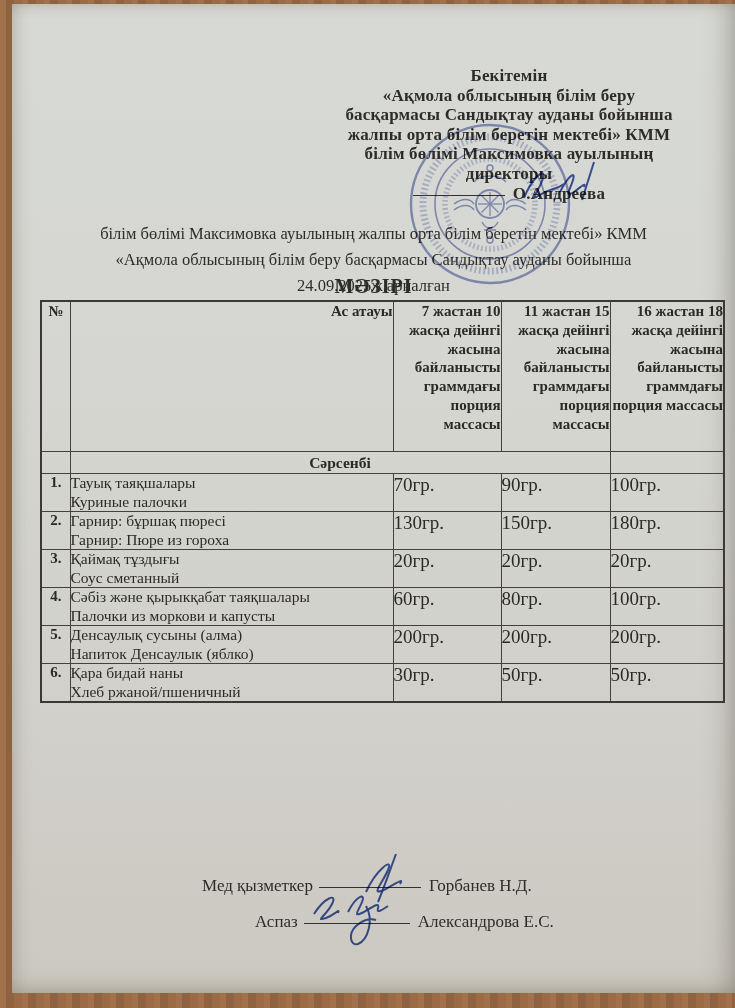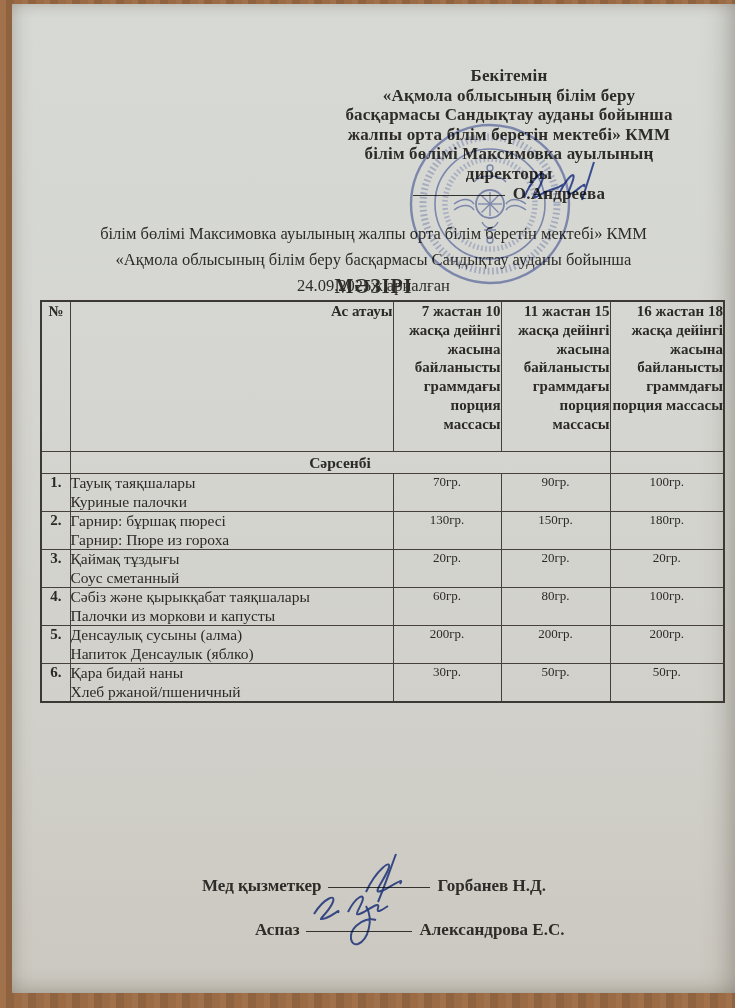--- a/index.html
+++ b/index.html
@@ -47,26 +47,26 @@
   table.menu td,table.menu th{
     border:1.5px solid #45413a;padding:0;vertical-align:top;overflow:hidden;
   }
   table.menu{border:2px solid #3c3832;}
   th.hcell{font-weight:bold;text-align:right;line-height:18.8px;padding:1px 2px;height:149px;}
   th.hnum{text-align:center;}
   .day-row td{height:21px;border-bottom-width:2.5px;}
   .day-cell{font-weight:bold;text-align:center;line-height:21px;font-size:15.5px;margin-left:14px;}
   .row-num{font-weight:bold;text-align:center;padding-top:2px;font-size:15px;}
   .dish-cell{padding:2px 4px 0 6px;line-height:18.5px;font-size:15.5px;height:36px;}
-  .portion-cell{text-align:center;padding-top:2px;font-size:13px;}
+  .portion-cell{text-align:left;padding-top:2px;font-size:19px;}
   .signoff{
     position:absolute;left:190px;top:870px;width:420px;z-index:2;
-    font-weight:bold;font-size:17px;line-height:24px;
-  }
-  .signoff .row2{padding-left:53px;margin-top:20px;}
+    font-weight:normal;font-size:17px;line-height:24px;
+  }
+  .signoff .row2{padding-left:53px;margin-top:12px;}
   .sig-line.med{width:102px;margin-left:6px;}
   .sig-line.cook{width:106px;margin-left:6px;}
 </style>
 </head>
 <body>
 
 <div class="paper">
 
   <div class="approval">
     <div class="line">Бекітемін</div>

